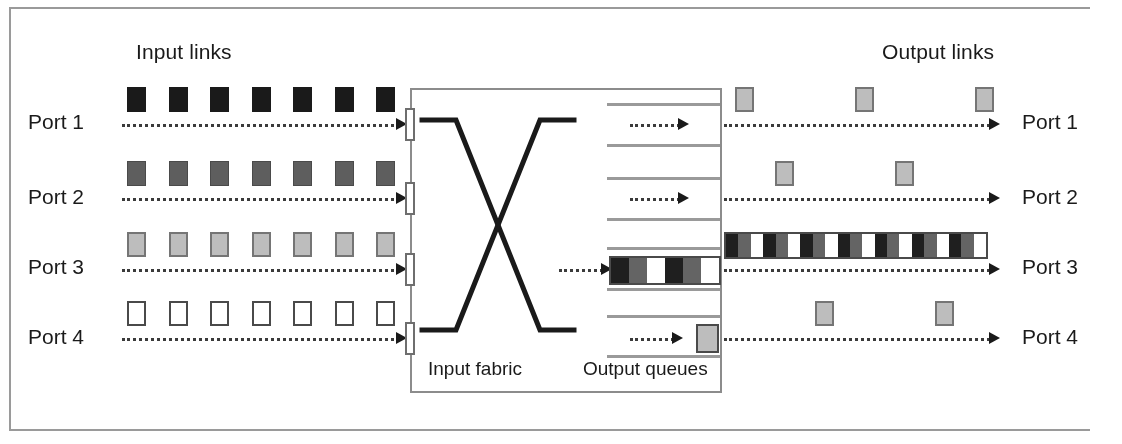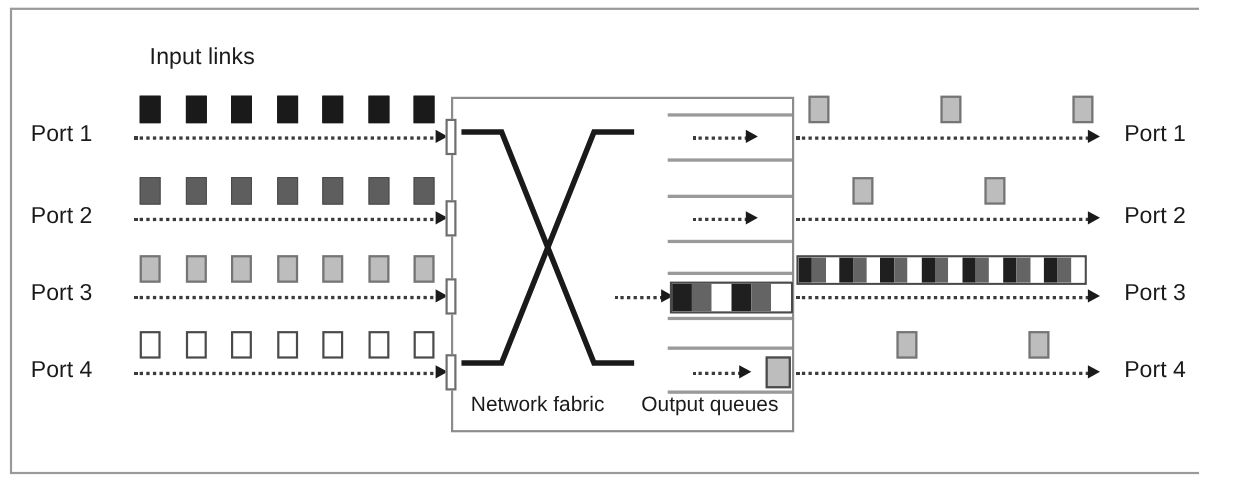--- a/index.html
+++ b/index.html
@@ -152,20 +152,21 @@
   .band-cell.dark  { background: #646464; }
   .band-cell.white { background: #ffffff; }
 </style>
 </head>
 <body>
 
 <div id="figure">
   <div class="outer-frame"></div>
 
   <div class="heading" id="heading-input">Input links</div>
+  <div class="heading" id="heading-output">Output links</div>
 
   <div class="port-label left" style="top:110px">Port 1</div>
   <div class="port-label left" style="top:185px">Port 2</div>
   <div class="port-label left" style="top:255px">Port 3</div>
   <div class="port-label left" style="top:325px">Port 4</div>
 
   <div class="dotted-line" style="left:122px; top:124px; width:278px"></div>
   <div class="arrow-head" style="left:396px; top:118px"></div>
   <div class="dotted-line" style="left:122px; top:198px; width:278px"></div>
   <div class="arrow-head" style="left:396px; top:192px"></div>
@@ -212,21 +213,21 @@
   <div class="switch-port-connector" style="left:405px; top:253px"></div>
   <div class="switch-port-connector" style="left:405px; top:322px"></div>
 
   <svg id="switch-fabric-svg" viewBox="0 0 160 230">
     <g stroke="#1a1a1a" stroke-width="5" fill="none" stroke-linecap="square">
       <path d="M 4 10 L 38 10 L 122 220 L 156 220"></path>
       <path d="M 4 220 L 38 220 L 122 10 L 156 10"></path>
     </g>
   </svg>
 
-  <div class="inner-label" id="label-switch-fabric">Network fabric</div>
+  <div class="inner-label" id="label-switch-fabric">Input fabric</div>
   <div class="inner-label" id="label-output-queues">Output queues</div>
 
   <div class="queue-rail" style="top:103px"></div>
   <div class="queue-rail" style="top:144px"></div>
   <div class="queue-rail" style="top:177px"></div>
   <div class="queue-rail" style="top:218px"></div>
   <div class="queue-rail" style="top:247px"></div>
   <div class="queue-rail" style="top:288px"></div>
   <div class="queue-rail" style="top:315px"></div>
   <div class="queue-rail" style="top:355px"></div>

